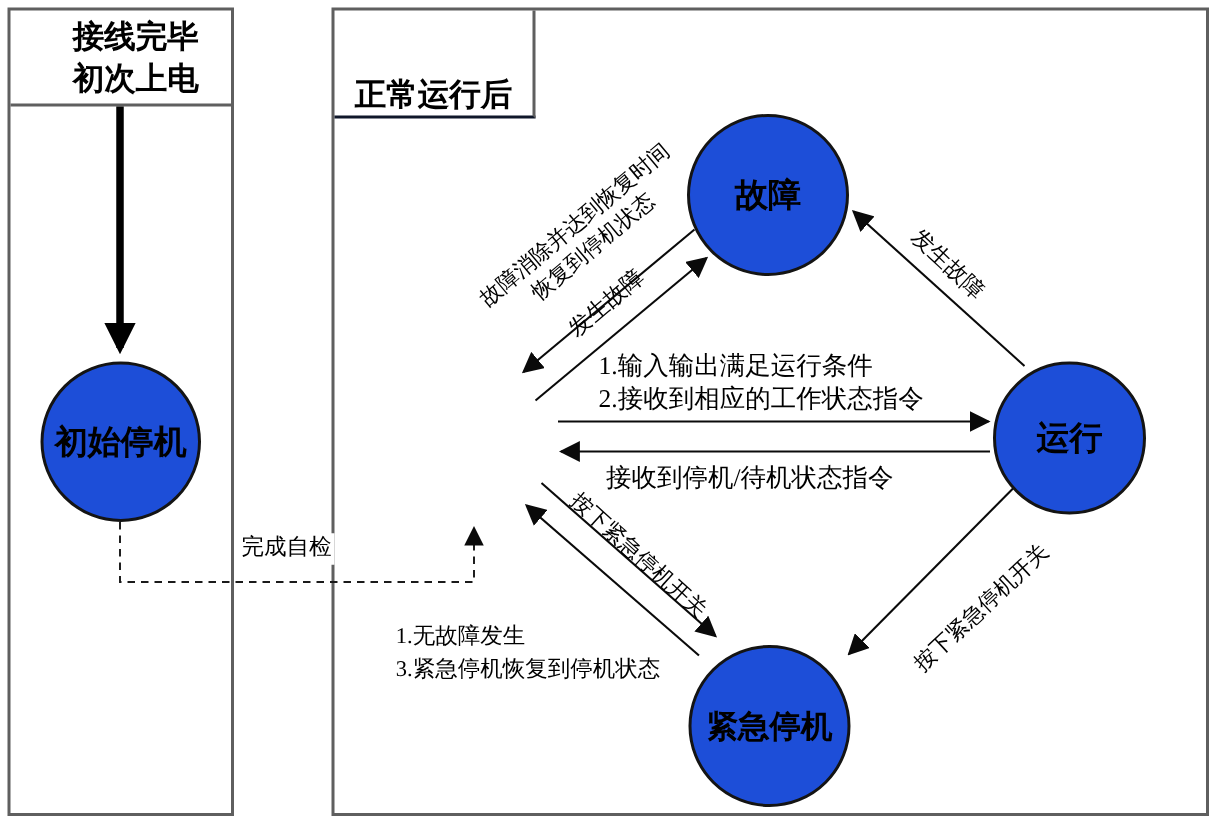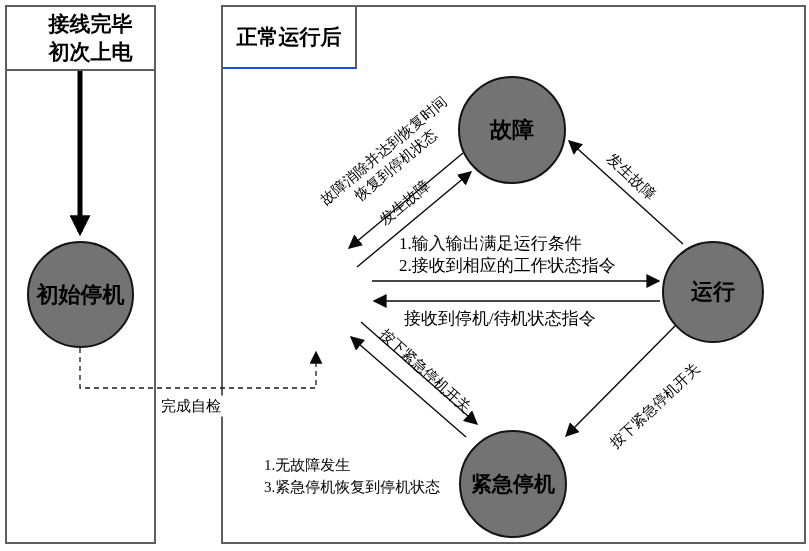--- a/index.html
+++ b/index.html
@@ -9,34 +9,34 @@
   }
   .panel{position:absolute;border:2px solid #5f5f5f;box-sizing:border-box;background:#fff;}
   #left-panel{left:5px;top:5px;width:151px;height:539px;}
   #right-panel{left:221px;top:5px;width:585px;height:539px;}
   .panel-title{
     position:absolute;left:0;top:0;box-sizing:border-box;
     display:flex;flex-direction:column;align-items:center;justify-content:center;
     font-size:21px;font-weight:700;line-height:28px;text-align:center;
   }
   #left-title{width:100%;height:64px;border-bottom:2px solid #5f5f5f;padding-left:20px;}
-  #right-title{width:134px;height:62px;border-right:2px solid #5f5f5f;border-bottom:2px solid #1d4ed8;}
+  #right-title{width:134px;height:72px;border-right:2px solid #5f5f5f;border-bottom:2px solid #0f172a;justify-content:flex-end;}
   #arrow-layer{position:absolute;left:0;top:0;z-index:2;}
   .state{
     position:absolute;z-index:3;box-sizing:border-box;border:2px solid #141414;border-radius:50%;
-    background:#737373;display:flex;align-items:center;justify-content:center;
+    background:#1d4ed8;display:flex;align-items:center;justify-content:center;
     font-weight:700;text-align:center;
   }
   #state-initial-stop{left:27px;top:241px;width:107px;height:107px;font-size:22px;}
   #state-fault{left:458px;top:76px;width:108px;height:108px;font-size:22px;}
   #state-standby{left:259px;top:236px;width:113px;height:113px;font-size:19px;}
   #state-run{left:662px;top:241px;width:102px;height:102px;font-size:22px;}
   #state-estop{left:459px;top:430px;width:108px;height:108px;font-size:21px;}
   .lbl{position:absolute;z-index:4;white-space:nowrap;font-size:15px;line-height:21px;color:#000;}
-  .ctr{transform:translate(-50%,-50%);margin-top:40px;}
+  .ctr{transform:translate(-50%,-50%);}
   .rotm40{transform:translate(-50%,-50%) rotate(-40deg);}
   .rot43{transform:translate(-50%,-50%) rotate(43deg);}
   .rotm43{transform:translate(-50%,-50%) rotate(-43deg);}
   .rot42{transform:translate(-50%,-50%) rotate(42deg);}
   #lbl-self-check{left:191px;top:366px;background:#fff;padding:0 2px;}
   #lbl-fault-recover{left:390px;top:158px;text-align:center;font-size:14.5px;line-height:19px;}
   #lbl-fault-occur-left{left:405px;top:203px;}
   #lbl-fault-occur-right{left:631px;top:177px;}
   #lbl-run-conditions{left:399px;top:233px;font-size:17px;line-height:22px;}
   #lbl-standby-command{left:404px;top:308px;font-size:17px;}

